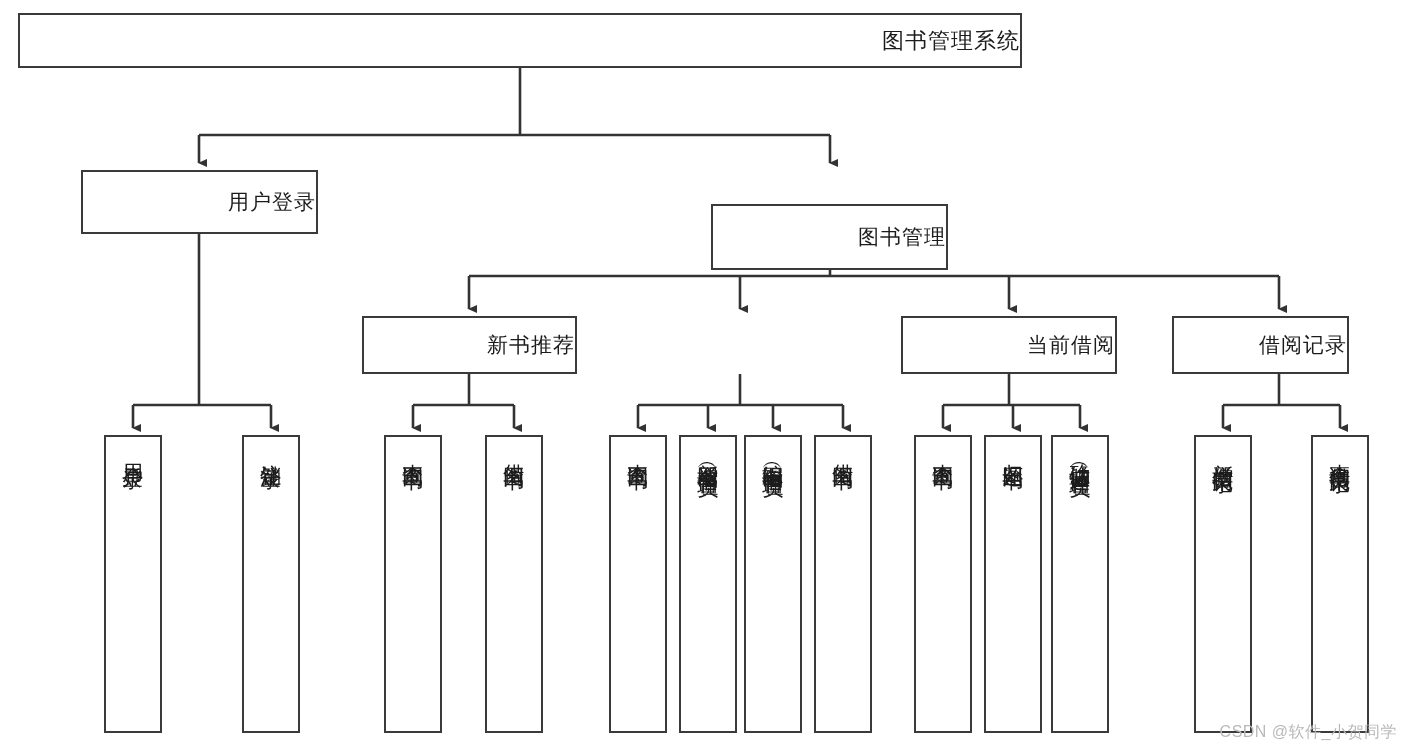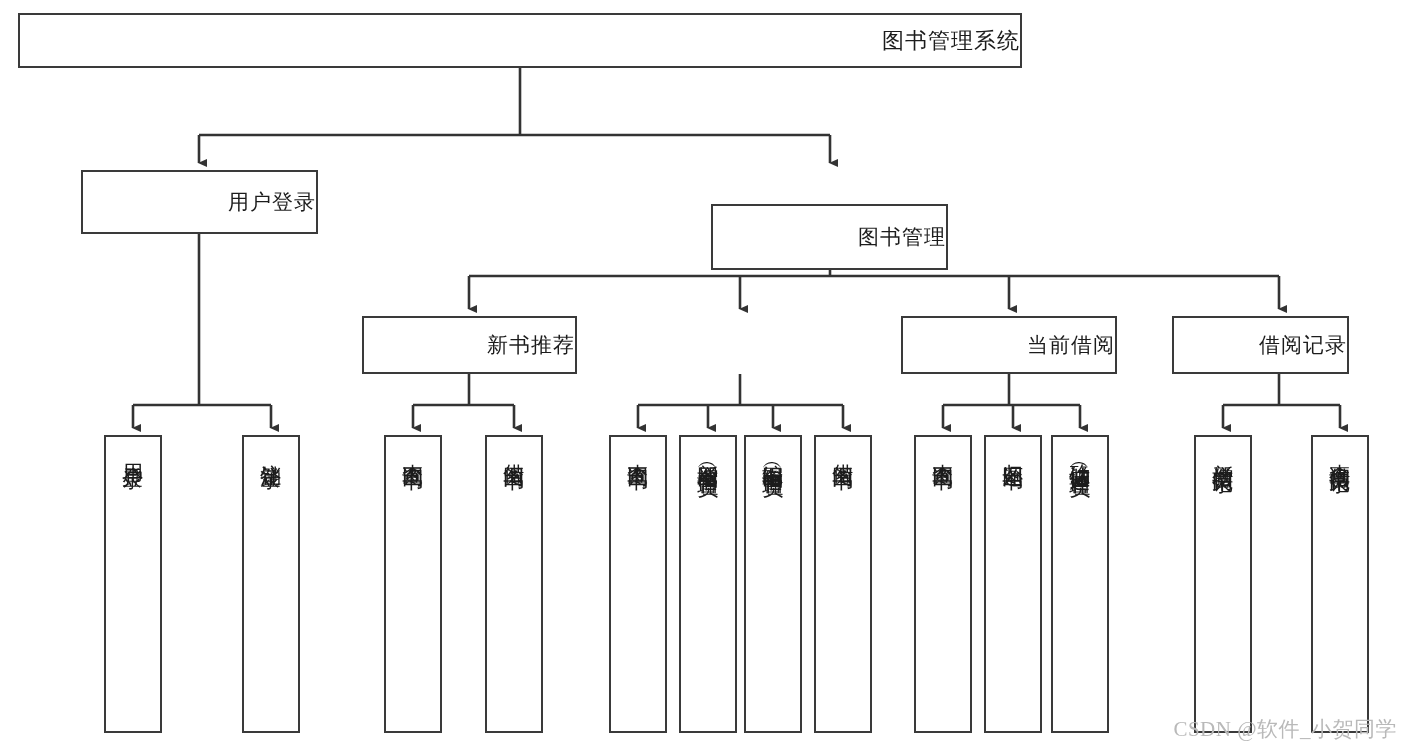--- a/index.html
+++ b/index.html
@@ -57,26 +57,25 @@
     font-size: 21px;
     line-height: 1.22;
     letter-spacing: 2px;
     white-space: normal;
     max-height: 278px;
   }
   .watermark {
     position: absolute;
     right: 8px;
     bottom: 4px;
-    font-size: 21px;
+    font-size: 16px;
     color: #b9b9b9;
     letter-spacing: 0.5px;
     white-space: nowrap;
     z-index: 3;
-    font-family: Liberation Serif, serif;
   }
 </style>
 </head>
 <body>
 
 <div id="diagram-canvas">
 
   <svg id="connectors" viewBox="0 0 1405 747" xmlns="http://www.w3.org/2000/svg">
     <defs>
       <marker id="arrowhead" markerWidth="9" markerHeight="9" refX="4" refY="8" orient="auto" markerUnits="userSpaceOnUse">

